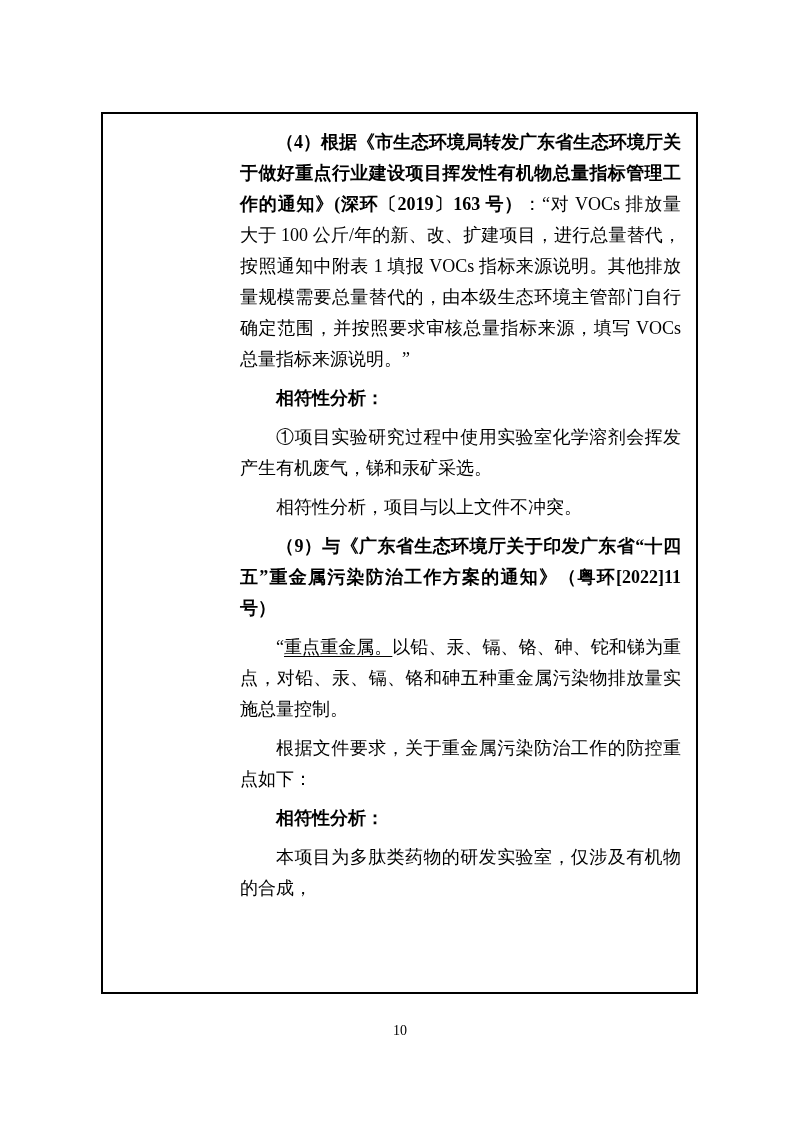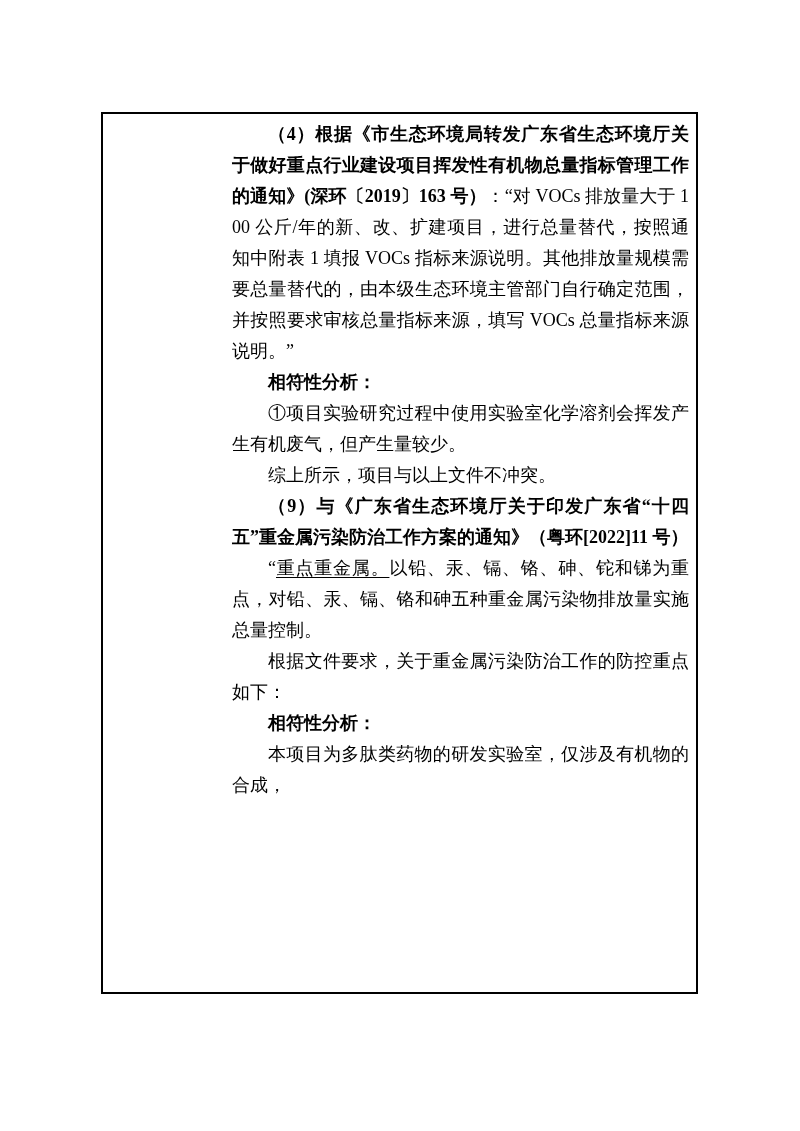--- a/index.html
+++ b/index.html
@@ -20,21 +20,21 @@
     position: absolute;
     left: 101px;
     top: 112px;
     width: 597px;
     height: 882px;
     border: 2px solid #000000;
     box-sizing: border-box;
     padding: 5px 7px 0 129px;
   }
   .content p.para {
-    margin: 0;
+    margin: 8px;
     font-size: 18px;
     line-height: 31px;
     text-align: justify;
     text-indent: 2em;
     letter-spacing: 0;
     word-break: break-all;
   }
   .seg-bold { font-weight: bold; }
   .seg-underline { text-decoration: underline; text-underline-offset: 3px; }
   .page-number {
@@ -48,22 +48,23 @@
   }
 </style>
 </head>
 <body>
 
 <div class="page">
   <div class="doc-box">
     <div class="content">
         <p class="para"><span class="seg-bold">（4）根据《市生态环境局转发广东省生态环境厅关于做好重点行业建设项目挥发性有机物总量指标管理工作的通知》(深环〔2019〕163 号）</span><span>：“对 VOCs 排放量大于 100 公斤/年的新、改、扩建项目，进行总量替代，按照通知中附表 1 填报 VOCs 指标来源说明。其他排放量规模需要总量替代的，由本级生态环境主管部门自行确定范围，并按照要求审核总量指标来源，填写 VOCs 总量指标来源说明。”</span></p>
         <p class="para"><span class="seg-bold">相符性分析：</span></p>
-        <p class="para"><span>①项目实验研究过程中使用实验室化学溶剂会挥发产生有机废气，但产生量较少。</span></p>
-        <p class="para"><span>综上所示，项目与以上文件不冲突。</span></p>
+        <p class="para"><span>①项目实验研究过程中使用实验室化学溶剂会挥发产生有机废气，锑和汞矿采选。</span></p>
+        <p class="para"><span>相符性分析，项目与以上文件不冲突。</span></p>
         <p class="para"><span class="seg-bold">（9）与《广东省生态环境厅关于印发广东省“十四五”重金属污染防治工作方案的通知》（粤环[2022]11 号）</span></p>
         <p class="para"><span>“</span><span class="seg-underline">重点重金属。</span><span>以铅、汞、镉、铬、砷、铊和锑为重点，对铅、汞、镉、铬和砷五种重金属污染物排放量实施总量控制。</span></p>
         <p class="para"><span>根据文件要求，关于重金属污染防治工作的防控重点如下：</span></p>
         <p class="para"><span class="seg-bold">相符性分析：</span></p>
         <p class="para"><span>本项目为多肽类药物的研发实验室，仅涉及有机物的合成，</span></p>
       </div>
   </div>
+  <div class="page-number">10</div>
 </div>
 
 </body></html>

